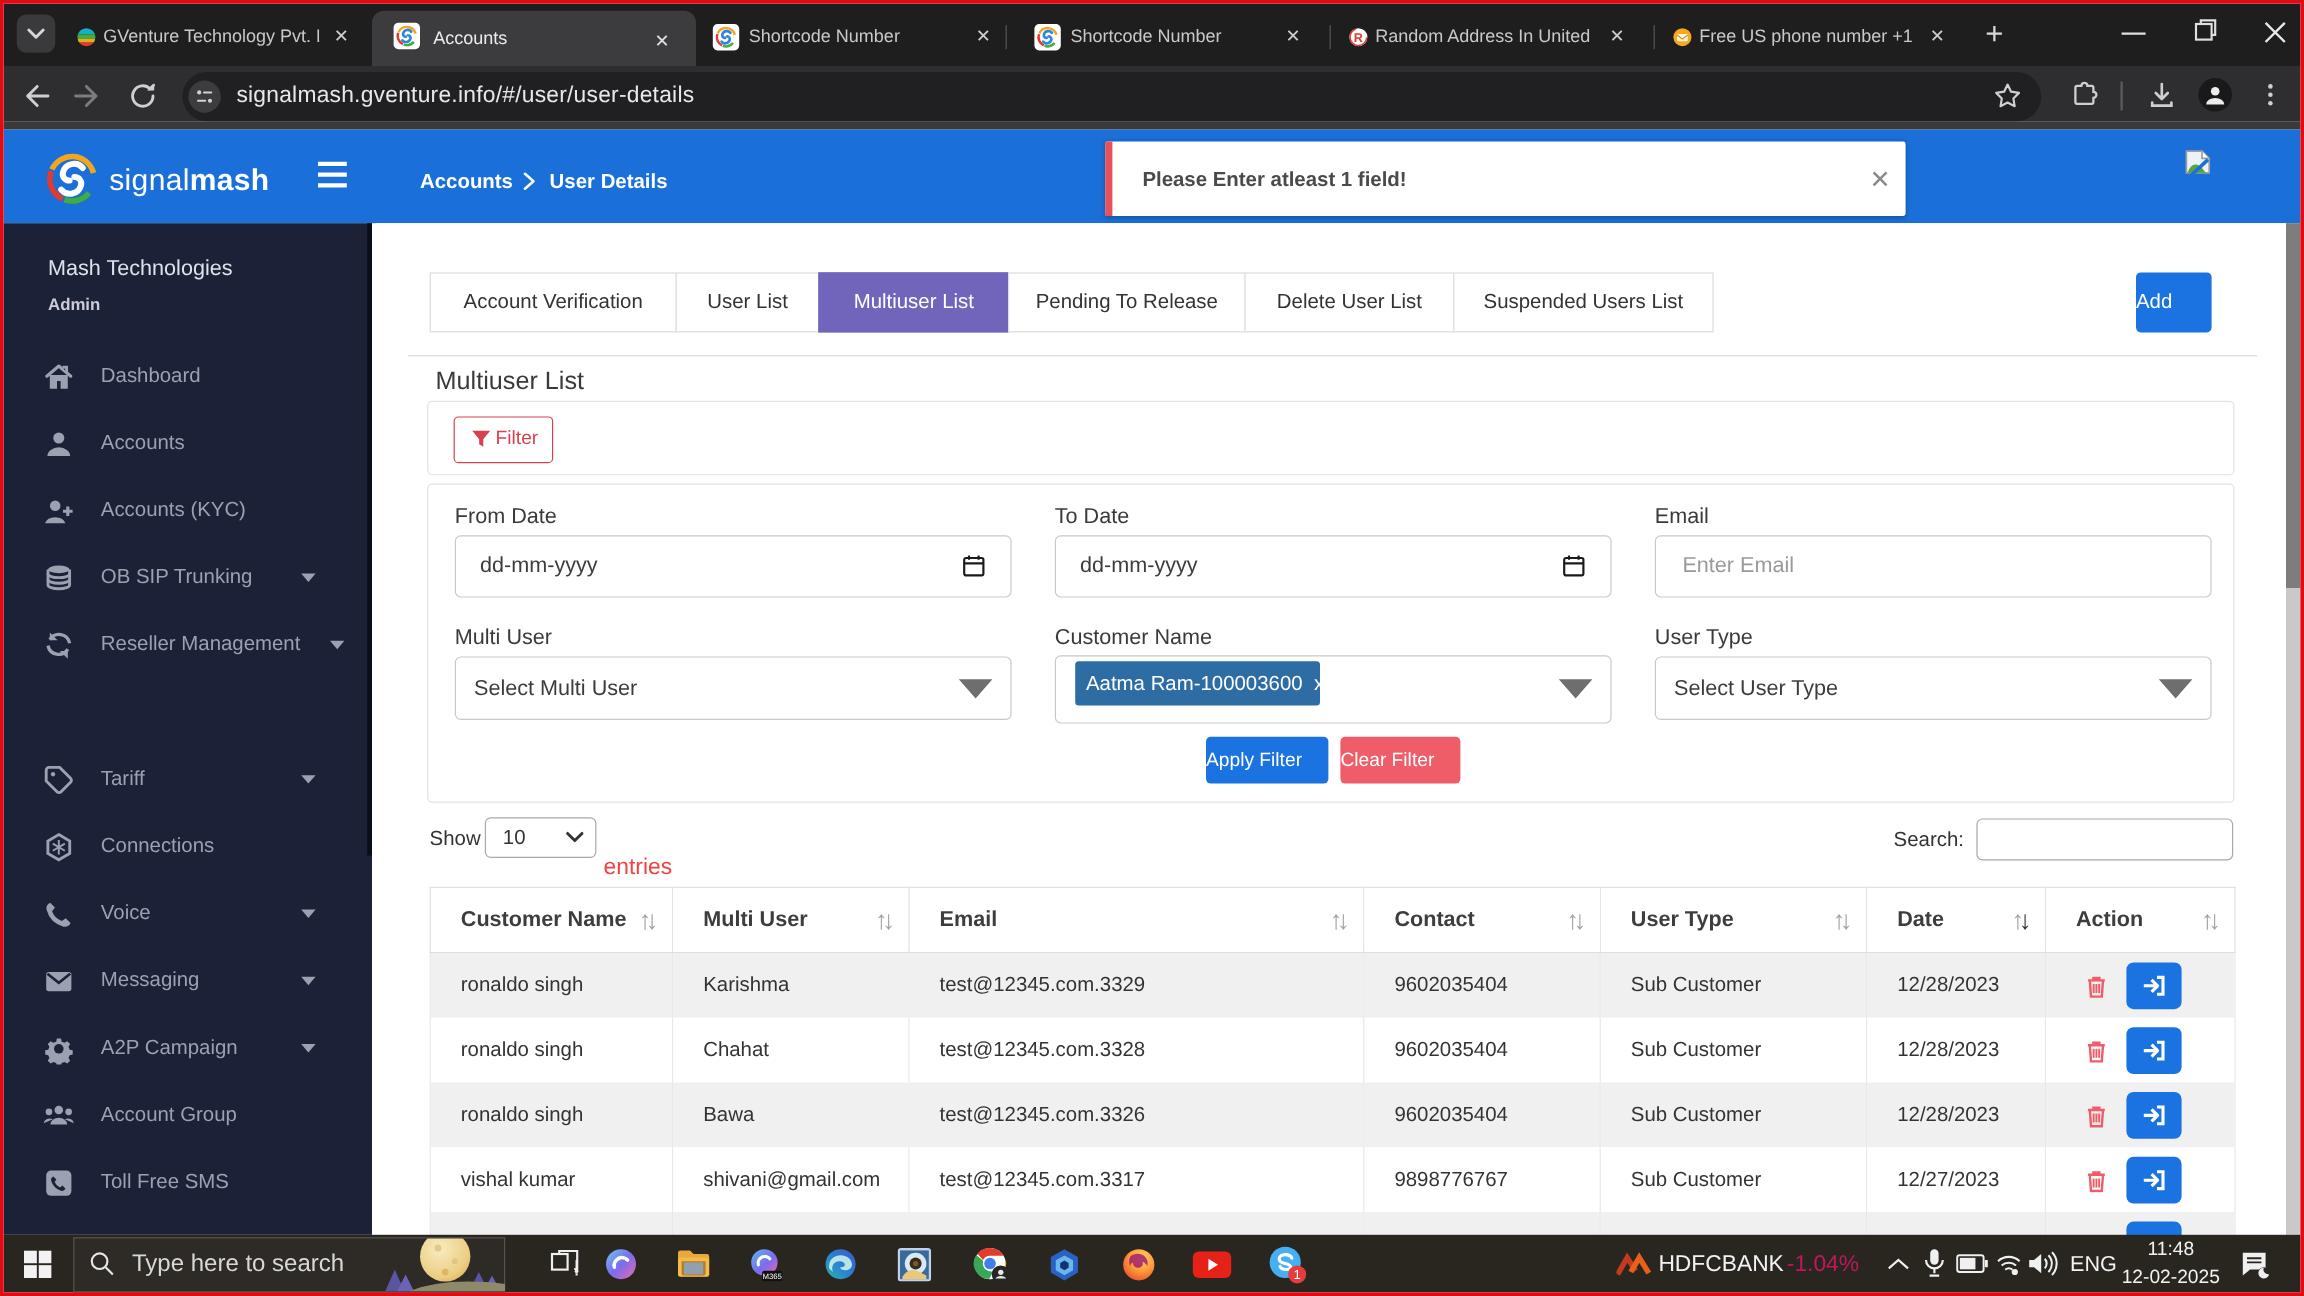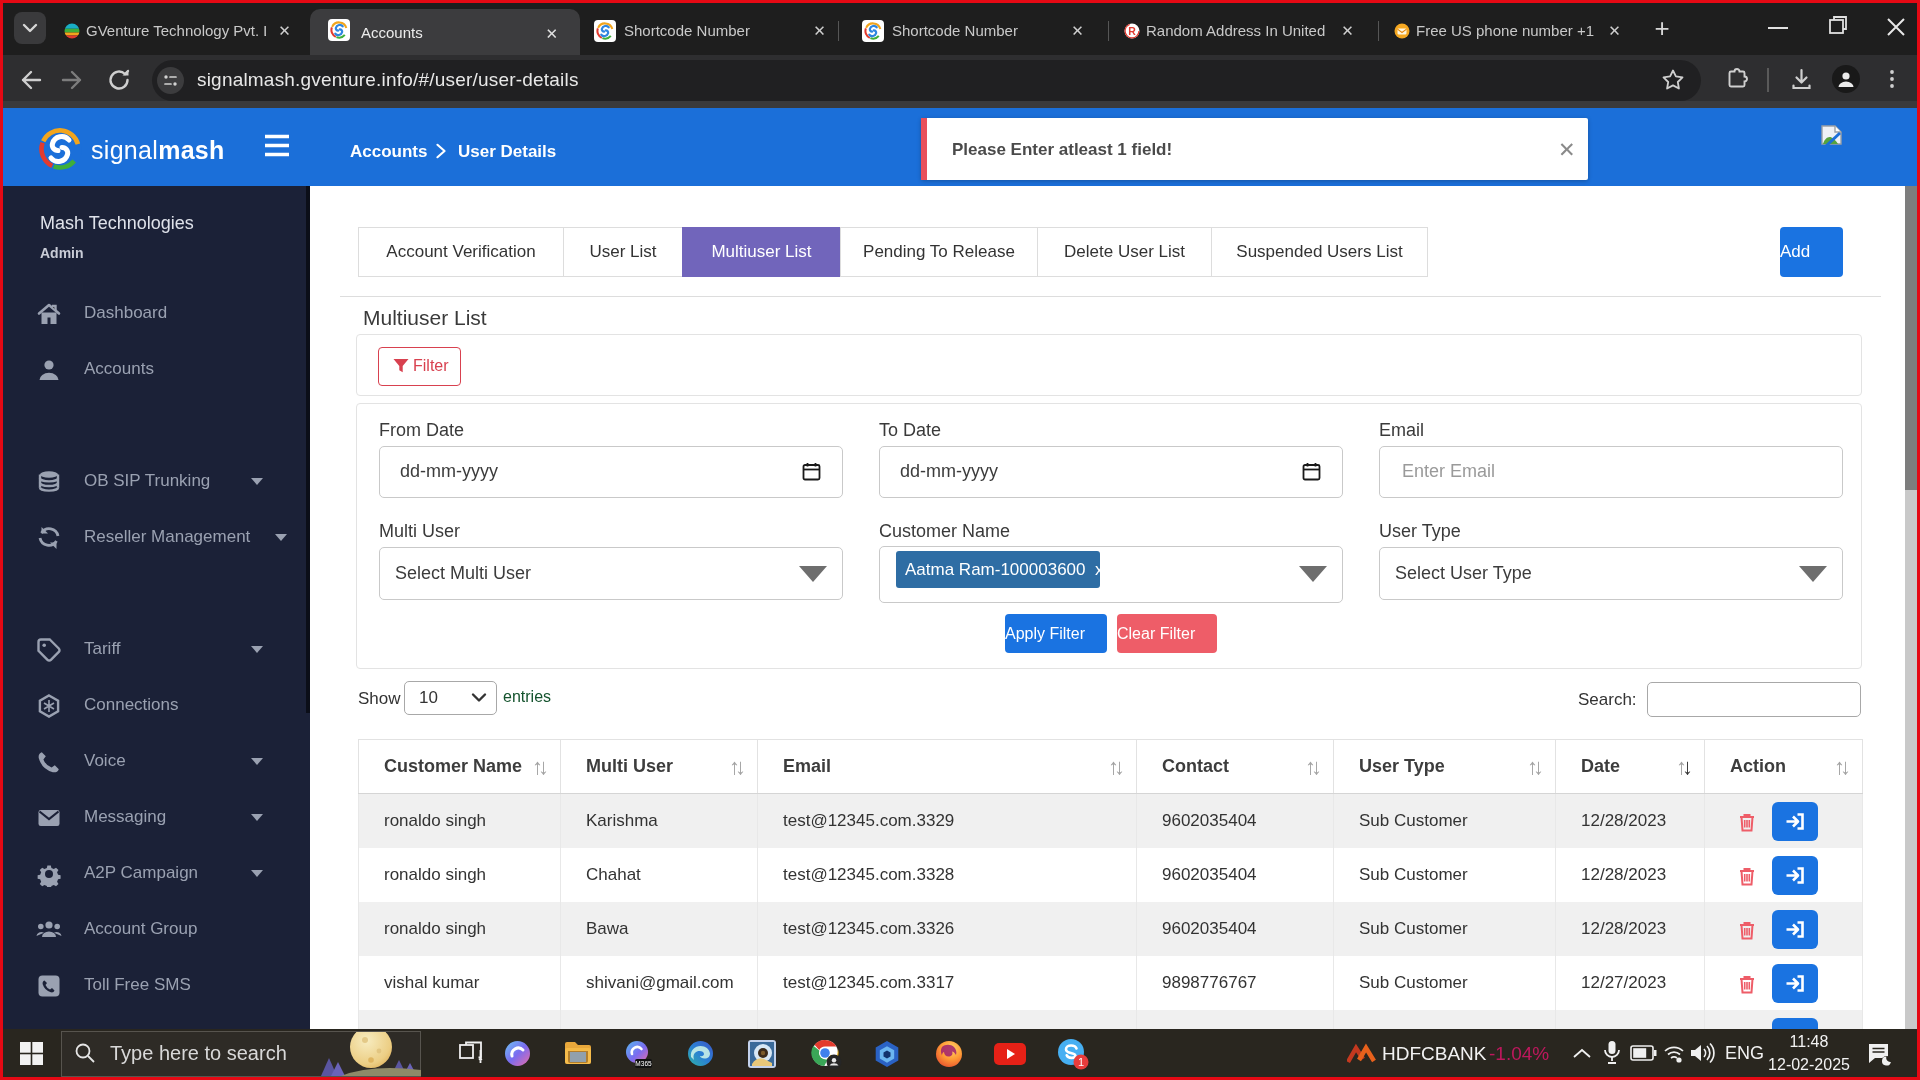--- a/index.html
+++ b/index.html
@@ -239,20 +239,28 @@
         </svg>
         <span class="lb">Dashboard</span>
       </div>
  <div class="navitem" style="top:156px">
         <svg class="ic" viewBox="0 0 26 26">
           <circle cx="13" cy="8" r="4.6" fill="#9aa1b1"></circle>
           <path d="M3.5 23a9.5 7.2 0 0 1 19 0z" fill="#9aa1b1"></path>
         </svg>
         <span class="lb">Accounts</span>
       </div>
+ <div class="navitem" style="top:212px">
+        <svg class="ic" viewBox="0 0 26 26">
+          <circle cx="10" cy="8.5" r="4.4" fill="#9aa1b1"></circle>
+          <path d="M1.5 23a8.8 6.8 0 0 1 17 0z" fill="#9aa1b1"></path>
+          <path d="M20.5 9v8M16.5 13h8" stroke="#9aa1b1" stroke-width="2.6"></path>
+        </svg>
+        <span class="lb">Accounts (KYC)</span>
+      </div>
  <div class="navitem" style="top:268px">
         <svg class="ic" viewBox="0 0 26 26">
           <ellipse cx="13" cy="5.5" rx="9" ry="3.2" fill="#9aa1b1"></ellipse>
           <path d="M4 9.2c0 1.8 4 3.2 9 3.2s9-1.4 9-3.2M4 13.8c0 1.8 4 3.2 9 3.2s9-1.4 9-3.2M4 18.4c0 1.8 4 3.2 9 3.2s9-1.4 9-3.2" fill="none" stroke="#9aa1b1" stroke-width="2.4"></path>
           <path d="M4 5.5v13.2M22 5.5v13.2" stroke="#9aa1b1" stroke-width="2.4"></path>
         </svg>
         <span class="lb">OB SIP Trunking</span>
         <span class="ca"></span>
       </div>
  <div class="navitem" style="top:324px">
@@ -375,21 +383,21 @@
 <div class="abs" style="left:1395px;top:563px;font-size:18px;color:#3c3c3c">Select User Type</div>
 <div class="abs" style="left:1799px;top:566px;width:0;height:0;border-left:14px solid transparent;border-right:14px solid transparent;border-top:16px solid #6e6e6e"></div>
 <div class="btn" style="left:1005px;top:614px;width:102px;height:39px;line-height:39px;background:#1a73e1">Apply Filter</div>
 <div class="btn" style="left:1117px;top:614px;width:100px;height:39px;line-height:39px;background:#ee5d68">Clear Filter</div>
 <div class="abs" style="left:358px;top:689px;font-size:17px;color:#333">Show</div>
 <div class="inbox" style="left:404px;top:681px;width:93px;height:34px;border-color:#a8a8a8"></div>
 <div class="abs" style="left:419px;top:688px;font-size:17px;color:#333">10</div>
 <svg class="abs" style="left:471px;top:692px" width="16" height="12" viewBox="0 0 16 12">
       <path d="M2 2.5l6 6 6-6" stroke="#333" stroke-width="2.4" fill="none" stroke-linecap="round" stroke-linejoin="round"></path>
     </svg>
-<div class="abs" style="left:503px;top:688px;font-size:16px;color:#14532d">entries</div>
+<div class="abs" style="left:503px;top:712px;font-size:19px;color:#ef4444">entries</div>
 <div class="abs" style="left:1578px;top:690px;font-size:17px;color:#333">Search:</div>
 <div class="inbox" style="left:1647px;top:682px;width:214px;height:35px;border-color:#a8a8a8"></div>
 
 <table class="dt">
 <colgroup>
         <col style="width:202px">
         <col style="width:197px">
         <col style="width:379px">
         <col style="width:197px">
         <col style="width:222px">

